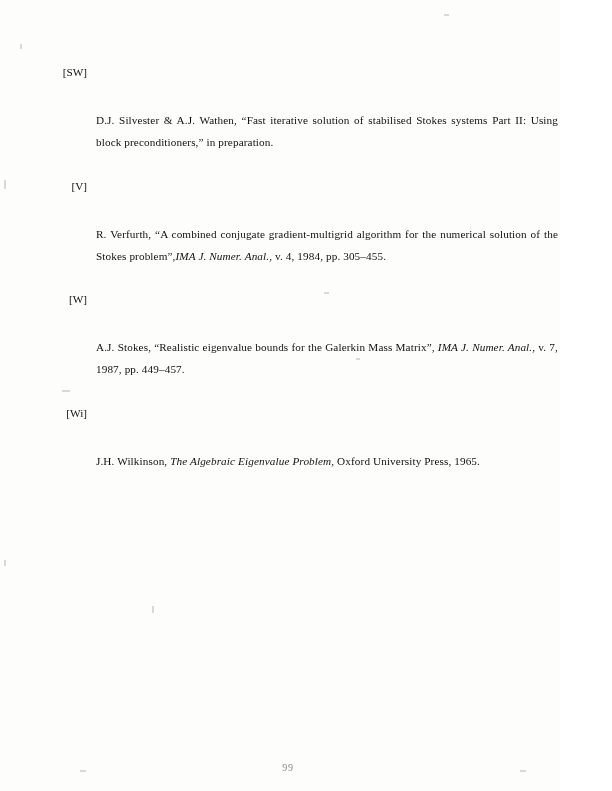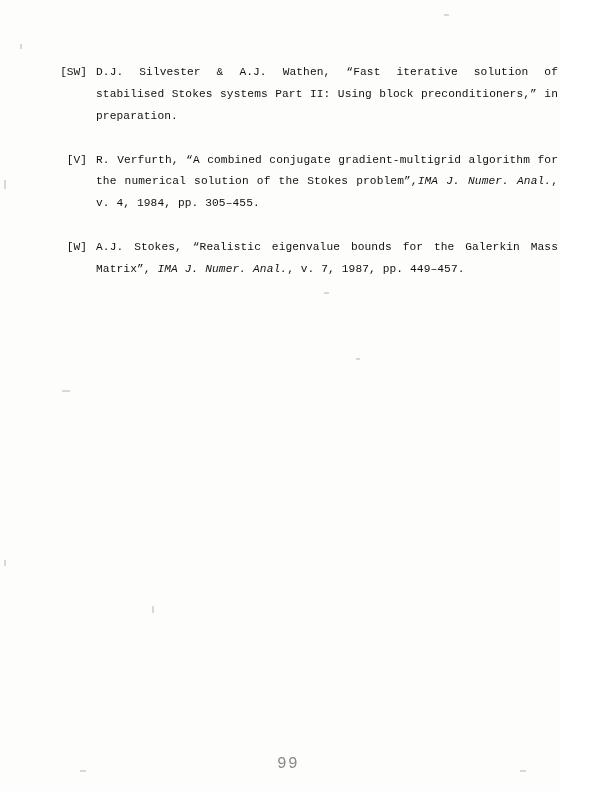--- a/index.html
+++ b/index.html
@@ -5,21 +5,21 @@
   html, body {
     margin: 0;
     padding: 0;
     background: #ffffff;
   }
   .page {
     position: relative;
     width: 560px;
     height: 791px;
     background: #fdfdfb;
-    font-family: Liberation Mono, monospace;
+    font-family: Liberation Serif, serif;
     color: #111111;
     overflow: hidden;
   }
   .refs {
     position: absolute;
     left: 58px;
     top: 62px;
     width: 500px;
   }
   .ref {
@@ -36,29 +36,30 @@
     text-align: right;
     padding-right: 9px;
     box-sizing: border-box;
     white-space: nowrap;
   }
   .ref .body {
     flex: 1 1 auto;
     text-align: justify;
     text-justify: inter-word;
     letter-spacing: 0.01em;
+    margin-top: 48px;
   }
   .it { font-style: italic; }
   .pagenum {
     position: absolute;
     left: 16px;
     right: 0;
     bottom: 18px;
     text-align: center;
-    font-size: 16px;
+    font-size: 10px;
     color: #8a8a8a;
     letter-spacing: 0.08em;
   }
   
   .speck {
     position: absolute;
     background: #b9b9b4;
     opacity: 0.55;
   }
 </style>
@@ -77,20 +78,24 @@
     <div class="ref">
       <div class="tag">[V]</div>
       <div class="body"><span>R. Verfurth, “A combined conjugate gradient-multigrid algorithm for the numerical solution of the Stokes problem”,</span><span class="it">IMA J. Numer. Anal.</span><span>, v. 4, 1984, pp. 305–455.</span></div>
     </div>
 
     <div class="ref">
       <div class="tag">[W]</div>
       <div class="body"><span>A.J. Stokes, “Realistic eigenvalue bounds for the Galerkin Mass Matrix”, </span><span class="it">IMA J. Numer. Anal.</span><span>, v. 7, 1987, pp. 449–457.</span></div>
     </div>
 
+    <div class="ref">
+      <div class="tag">[Wi]</div>
+      <div class="body"><span>J.H. Wilkinson, </span><span class="it">The Algebraic Eigenvalue Problem</span><span>, Oxford University Press, 1965.</span></div>
+    </div>
 
   </div>
 
   <div class="pagenum">99</div>
 
   <div class="speck" style="left:444px; top:14px; width:5px; height:2px;"></div>
   <div class="speck" style="left:20px; top:44px; width:2px; height:5px;"></div>
   <div class="speck" style="left:4px; top:180px; width:2px; height:9px;"></div>
   <div class="speck" style="left:324px; top:292px; width:5px; height:2px;"></div>
   <div class="speck" style="left:356px; top:358px; width:4px; height:2px;"></div>

